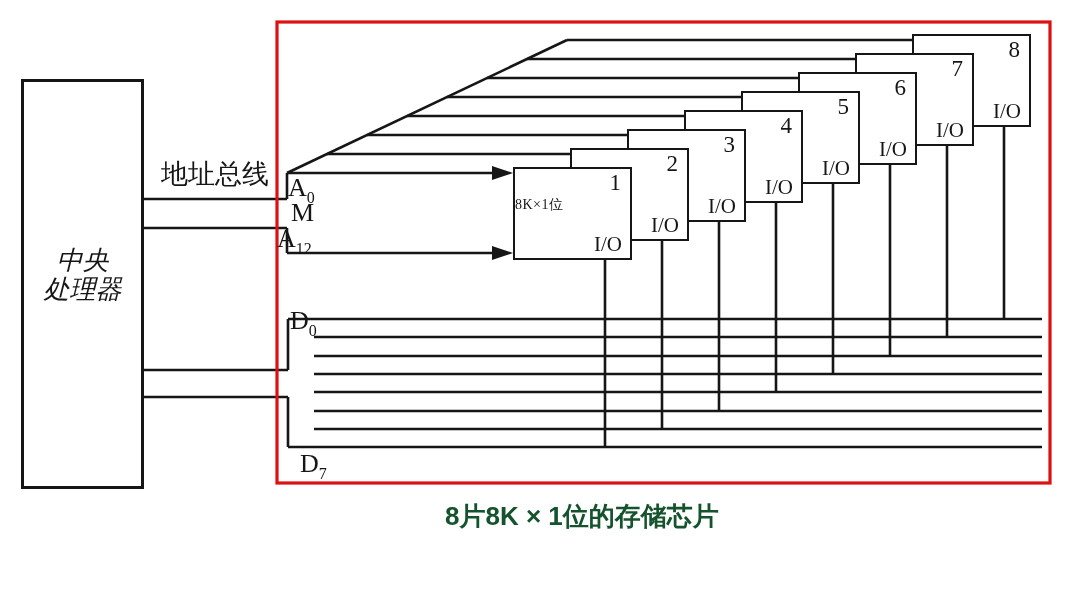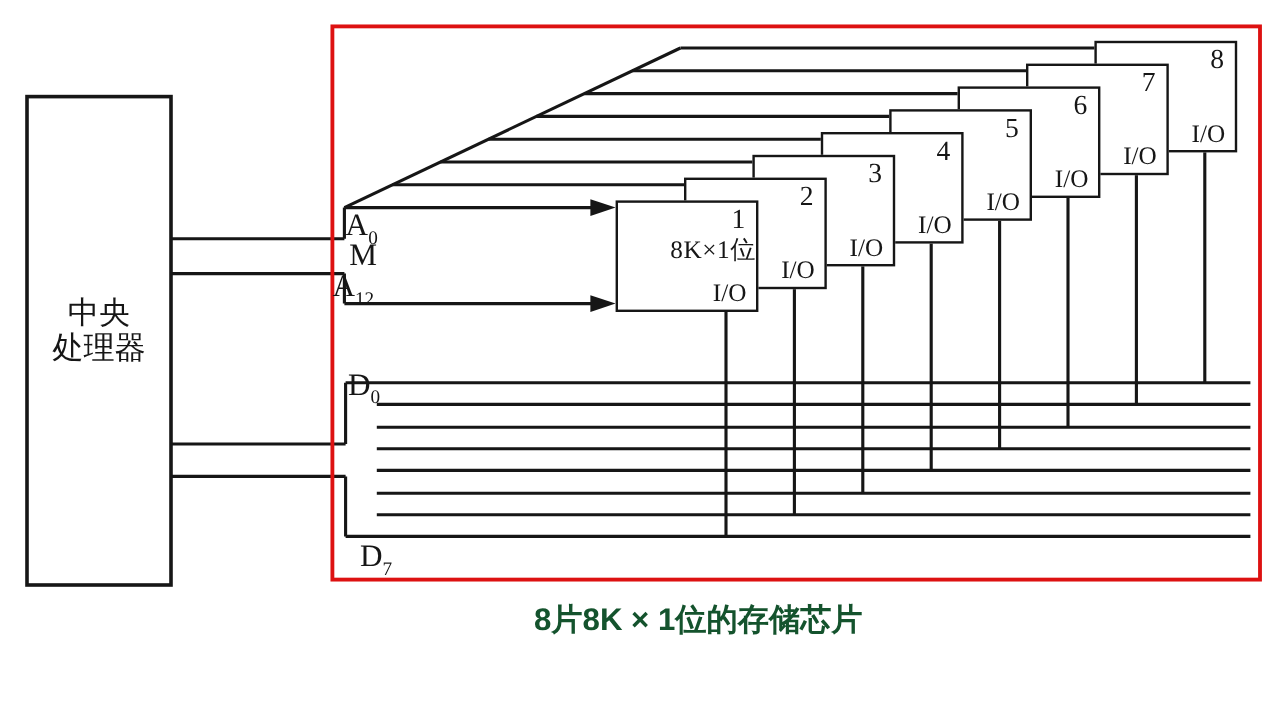--- a/index.html
+++ b/index.html
@@ -22,37 +22,38 @@
   }
   .chip-num{
     position:absolute;top:0;right:9px;
     font-size:23px;line-height:1.2;
   }
   .chip-io{
     position:absolute;bottom:3px;right:8px;
     font-size:21px;line-height:1;
   }
   .chip-cap{
-    position:absolute;top:29px;left:12px;right:0;
-    text-align:right;
-    font-size:21px;line-height:1;
+    position:absolute;top:29px;left:0;right:0;
+    text-align:left;
+    font-size:14px;line-height:1;
     letter-spacing:0.5px;
   }
   
   .cpu{
     position:absolute;left:21px;top:79px;
     width:123px;height:410px;
     border:3px solid #161616;
     box-sizing:border-box;
     display:flex;align-items:center;justify-content:center;
   }
   .cpu-text{
     text-align:center;
     font-size:26px;line-height:29px;
     transform:translateY(-9px);
+    font-style:italic;
   }
   
   .lbl{position:absolute;line-height:1;white-space:nowrap;}
   .bus-label{font-size:27px;width:132px;text-align:center;}
   .sig{font-size:26px;}
   .sub{font-size:16px;vertical-align:-7px;}
   
   .caption{
     position:absolute;
     font-family:"Liberation Sans","DejaVu Sans",sans-serif;
@@ -140,20 +141,21 @@
     <span class="chip-io">I/O</span>
   </div>
 
   <div class="cpu">
     <div class="cpu-text">
       <div>中央</div>
       <div>处理器</div>
     </div>
   </div>
 
+  <div class="lbl bus-label" style="left:149px;top:161px">地址总线</div>
 
   <div class="lbl sig" style="left:288px;top:175px"><span>A</span><span class="sub">0</span></div>
   <div class="lbl sig" style="left:291px;top:200px">M</div>
   <div class="lbl sig" style="left:277px;top:226px"><span>A</span><span class="sub">12</span></div>
   <div class="lbl sig" style="left:290px;top:308px"><span>D</span><span class="sub">0</span></div>
   <div class="lbl sig" style="left:300px;top:451px"><span>D</span><span class="sub">7</span></div>
 
   <div class="caption" style="left:445px;top:503px">8片8K × 1位的存储芯片</div>
 
 </div>

